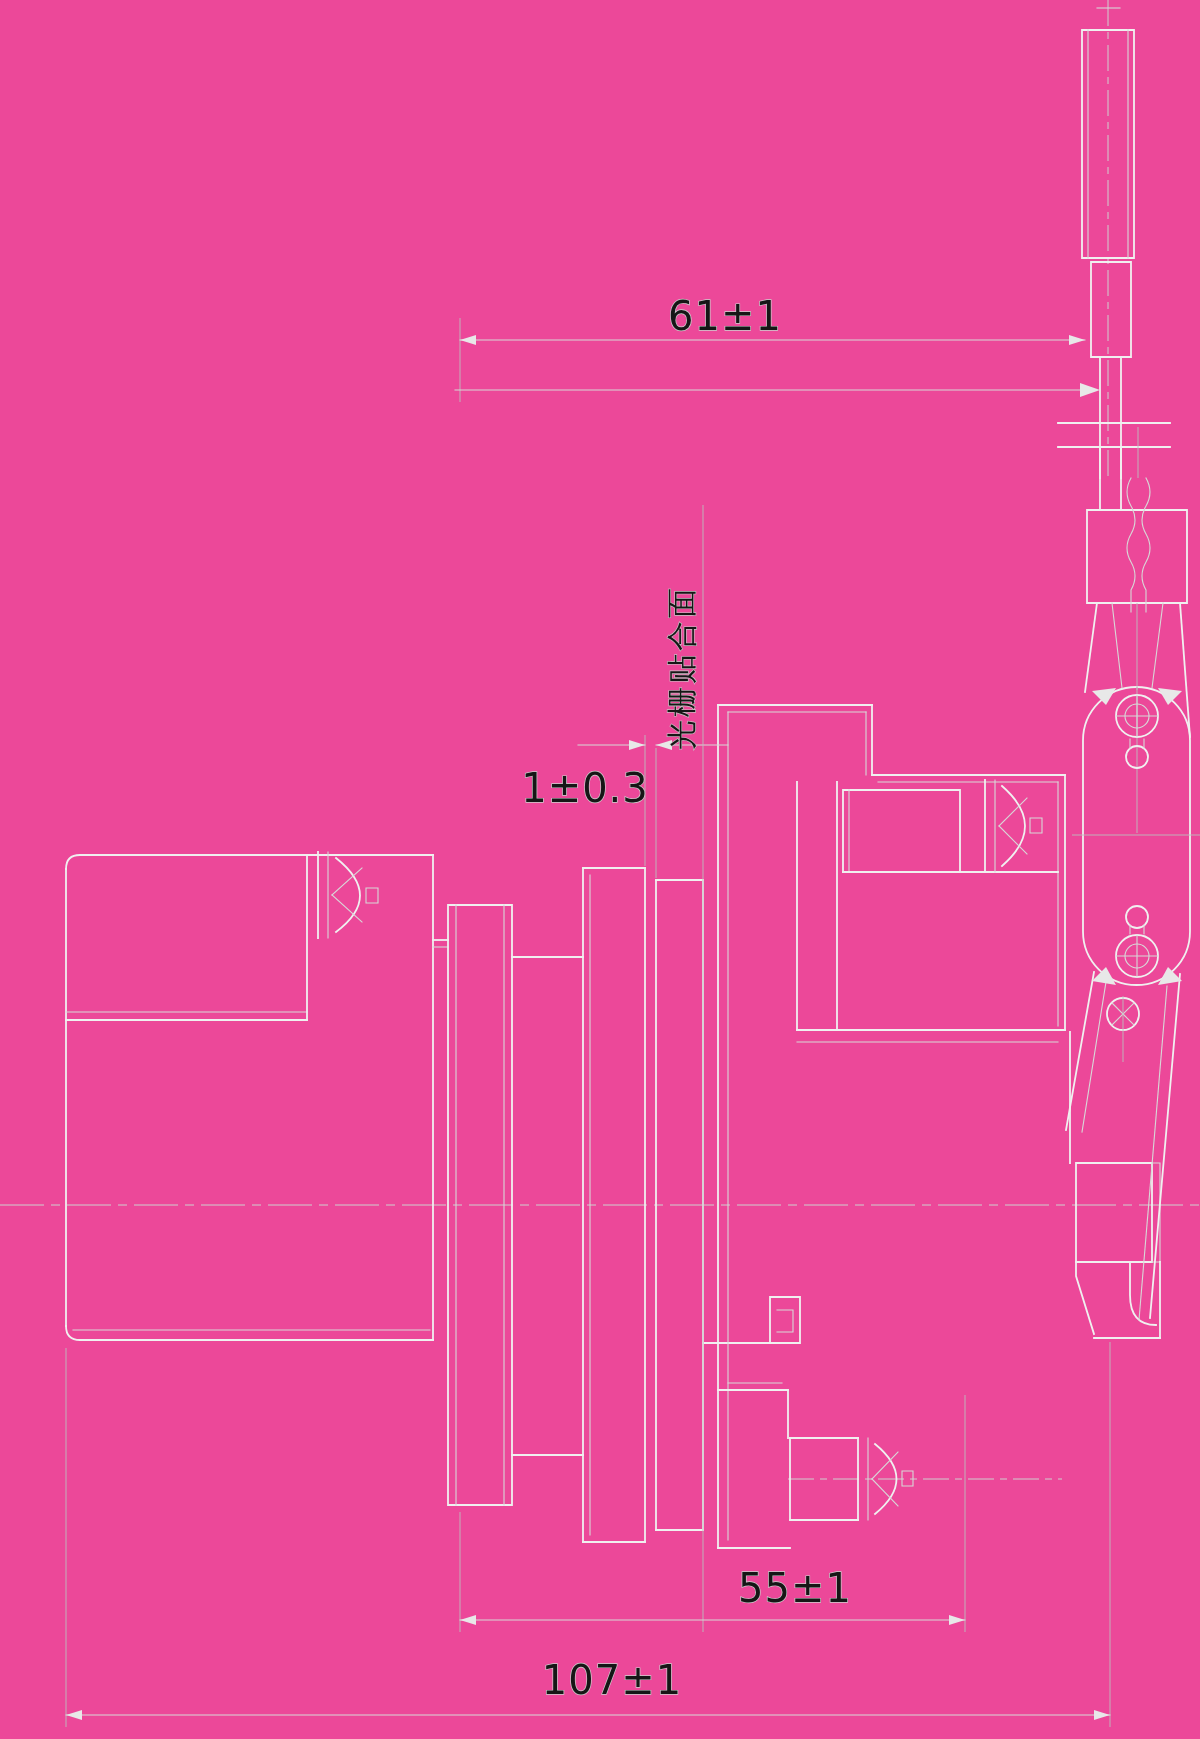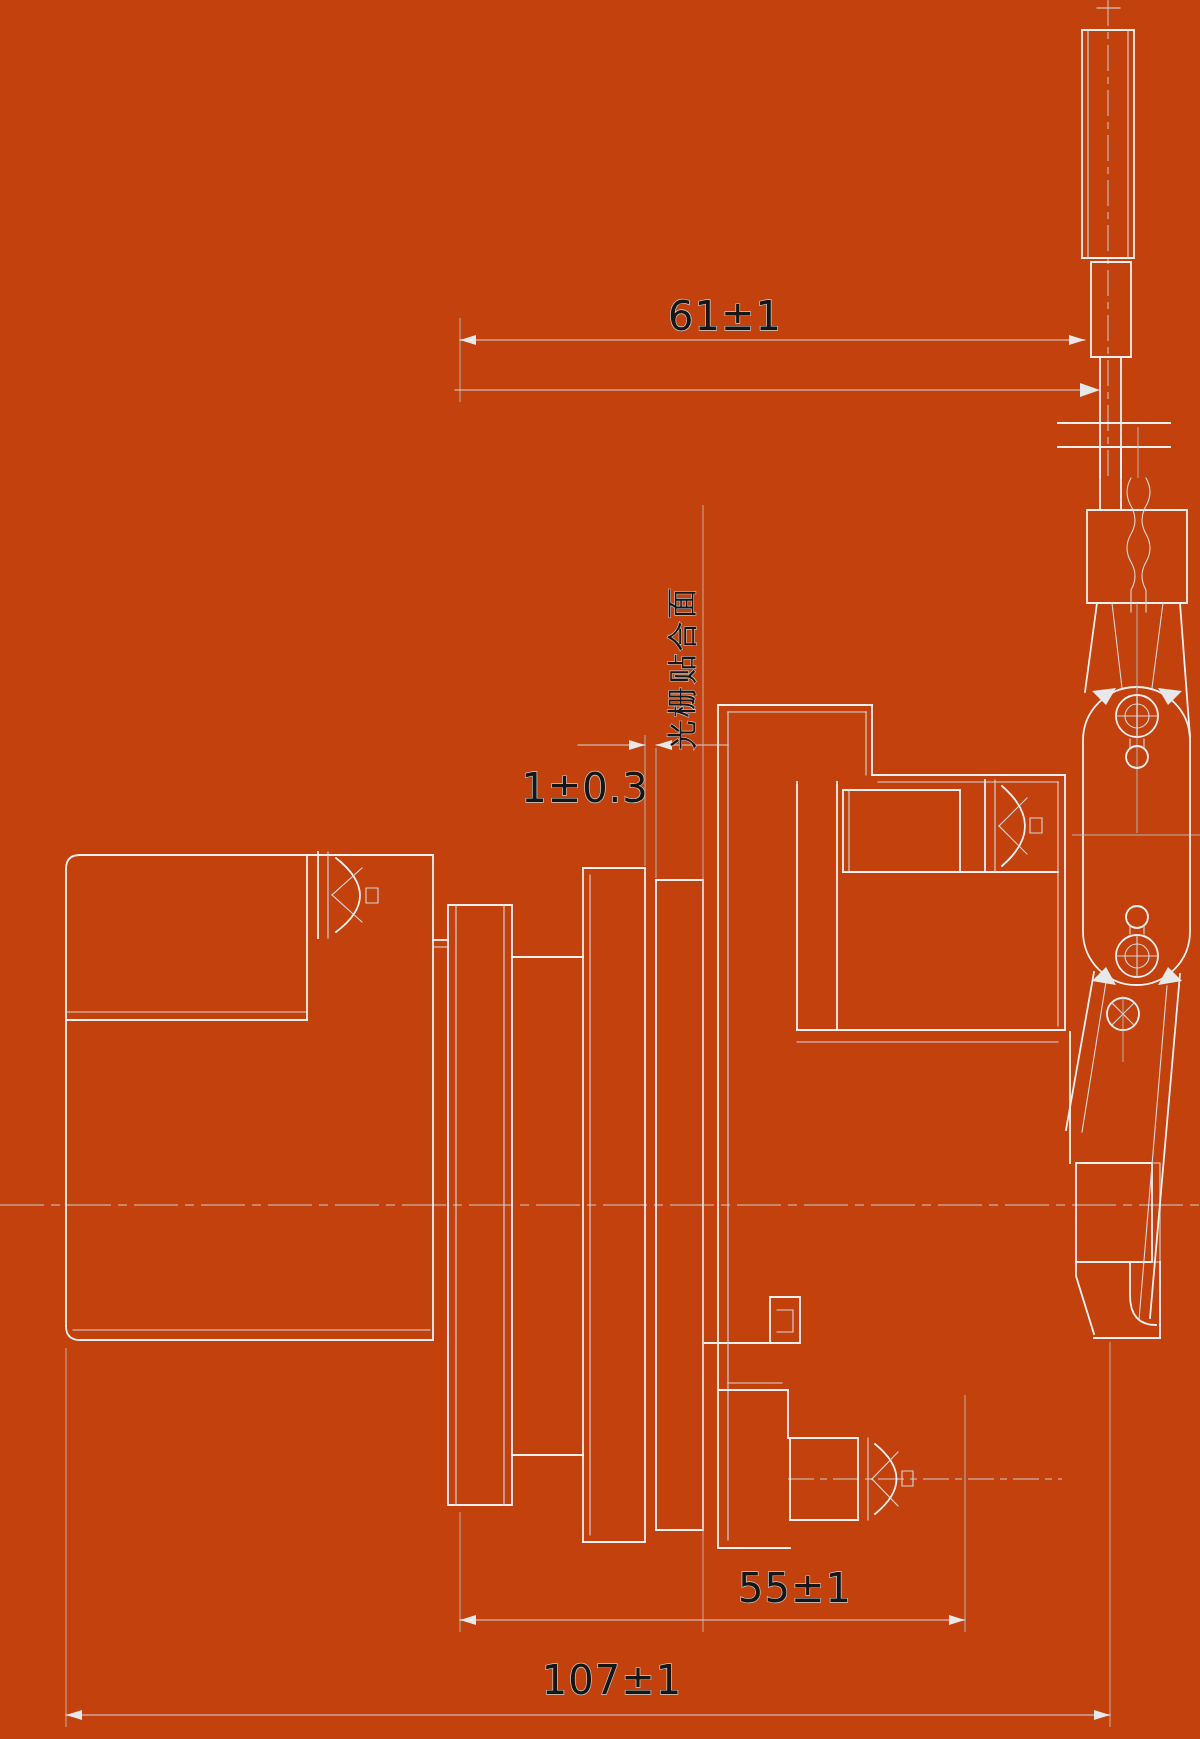--- a/index.html
+++ b/index.html
@@ -1,16 +1,16 @@
 <!DOCTYPE html>
 <html><head>
 <meta charset="utf-8">
 <style>
   html,body{margin:0;padding:0;background:#000;}
-  .canvas-wrap{width:1200px;height:1739px;background:#c2410c;position:relative;overflow:hidden;}
+  .canvas-wrap{width:1200px;height:1739px;background:#ec4899;position:relative;overflow:hidden;}
   svg{display:block;}
   .ln{stroke:#f0f0f0;stroke-width:1.8;fill:none;stroke-linecap:square;}
   .ln2{stroke:#d8d8d8;stroke-width:1.1;fill:none;stroke-linecap:square;}
   .thin{stroke:#bdbdbd;stroke-width:0.9;fill:none;}
   .cl{stroke:#cfcfcf;stroke-width:1;fill:none;stroke-dasharray:44 7 9 7;}
   .cl2{stroke:#cfcfcf;stroke-width:1;fill:none;stroke-dasharray:26 6 7 6;}
   .arrow{fill:#e8e8e8;stroke:none;}
   .wedge{fill:#e8e8e8;stroke:none;}
   .dimtext{font-family:"DejaVu Sans",sans-serif;font-size:40px;
     fill:#161616;stroke:#cdcdcd;stroke-width:1.35;paint-order:stroke;letter-spacing:1px;}

